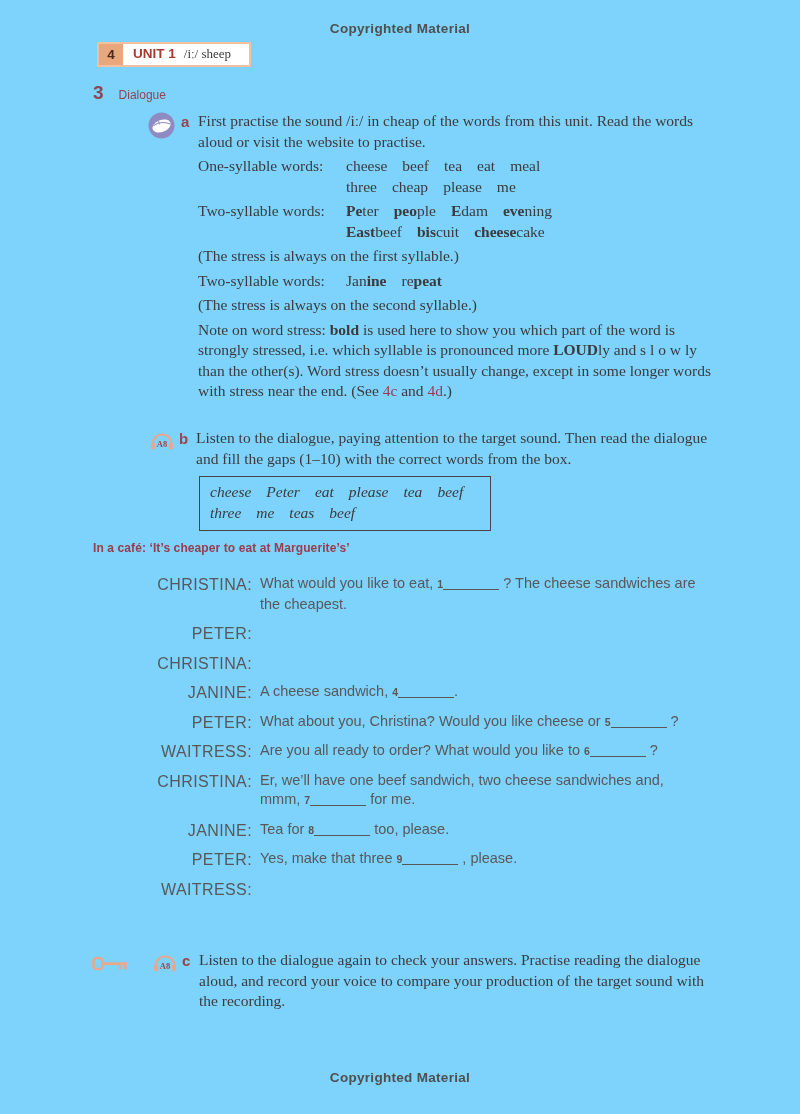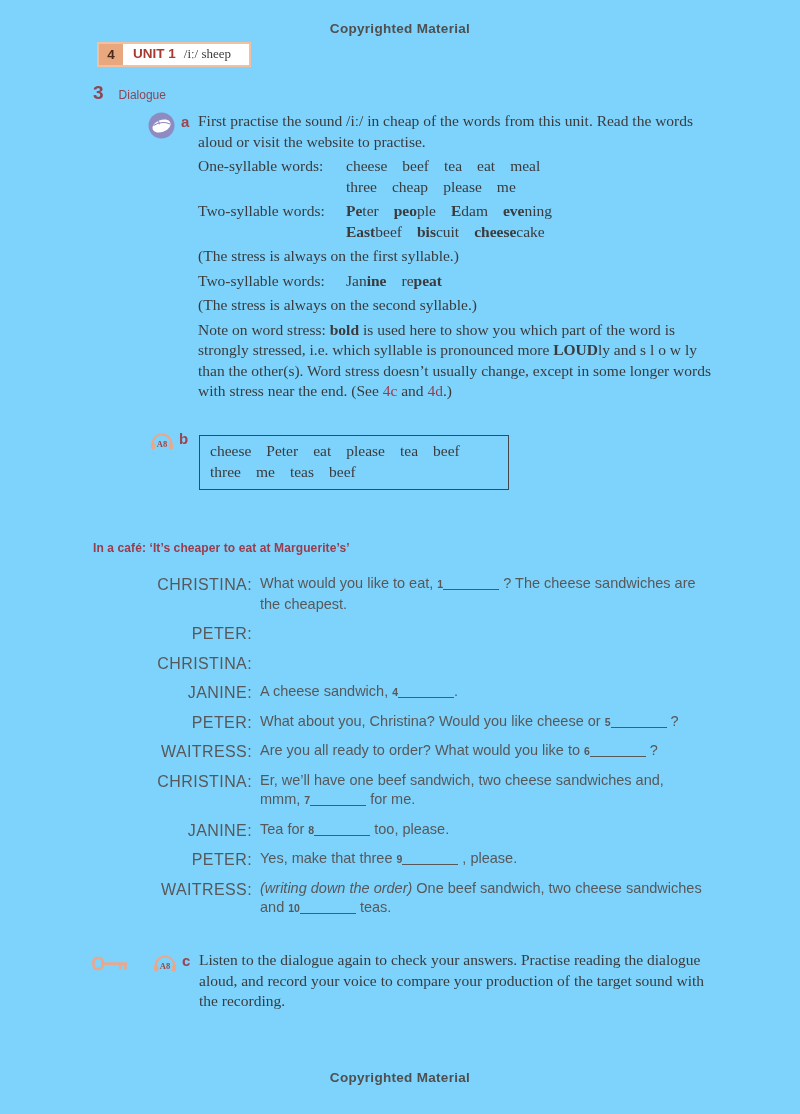--- a/index.html
+++ b/index.html
@@ -48,21 +48,21 @@
   .block{margin-top:4px;}
   .word-row{display:flex;}
   .word-label{flex:none;width:148px;}
   .words .word{margin-right:15px;display:inline-block;}
   .bold{font-weight:bold;}
   .italic{font-style:italic;}
   .xref{color:#9a3a4c;}
 
   
   .word-box{margin-top:7px;margin-left:3px;width:276px;border:1.4px solid #45454a;
-            padding:4px 22px 7px 10px;line-height:21px;}
+            padding:4px 4px 7px 10px;line-height:21px;font-style:italic;}
   .word-box .word{margin-right:15px;display:inline-block;}
 
   
   .cafe-heading{position:absolute;left:93px;top:541px;margin:0;
             font-family:"Liberation Sans",sans-serif;font-weight:600;font-size:12px;
             color:#993c4c;letter-spacing:0.1px;}
 
   
   .dialogue{position:absolute;left:150px;top:574px;width:558px;
             font-family:"Liberation Sans",sans-serif;font-size:14.5px;
@@ -150,20 +150,21 @@
     <span class="part-icon icon-phones">
       <svg width="26" height="24" viewBox="0 0 26 24">
         <path d="M3.5 15 a9.5 9.5 0 0 1 19 0" fill="none" stroke="#e9a78c" stroke-width="2.2"></path>
         <rect x="2" y="13.5" width="4.2" height="7" rx="2.1" fill="#e9a78c"></rect>
         <rect x="19.8" y="13.5" width="4.2" height="7" rx="2.1" fill="#e9a78c"></rect>
         <text x="13" y="17.5" text-anchor="middle" font-family="Liberation Serif, serif" font-size="8.5" font-weight="bold" fill="#a4453d">A8</text>
       </svg>
     </span>
     <span class="part-letter">b</span>
     <div class="part-body">
+      <p>Listen to the dialogue, paying attention to the target sound. Then read the dialogue and fill the gaps (1–10) with the correct words from the box.</p>
       <div class="word-box" id="word-box">
           <div class="word-box-row"><span class="word">cheese</span><span class="word">Peter</span><span class="word">eat</span><span class="word">please</span><span class="word">tea</span><span class="word">beef</span></div>
           <div class="word-box-row"><span class="word">three</span><span class="word">me</span><span class="word">teas</span><span class="word">beef</span></div>
         </div>
     </div>
   </div>
 
   <h2 class="cafe-heading">In a café: ‘It’s cheaper to eat at Marguerite’s’</h2>
 
   <div class="dialogue" id="dialogue">
@@ -196,21 +197,20 @@
       <div class="turn">
         <span class="speaker">JANINE:</span>
         <div class="turn-text"><span>Tea for </span><span class="gap-num">8</span><span class="gap-blank"></span><span> too, please.</span></div>
       </div>
       <div class="turn">
         <span class="speaker">PETER:</span>
         <div class="turn-text"><span>Yes, make that three </span><span class="gap-num">9</span><span class="gap-blank"></span><span> , please.</span></div>
       </div>
       <div class="turn">
         <span class="speaker">WAITRESS:</span>
-        <div class="turn-text"><span class="italic">(writing down the order) </span><span>One beef sandwich, two cheese sandwiches and </span><span class="gap-num">10</span><span class="gap-blank"></span><span> teas.</span></div>
       </div>
     </div>
 
   <div class="part part-c">
     <span class="part-icon icon-key">
       <svg width="38" height="16" viewBox="0 0 38 16">
         <rect x="1.5" y="2" width="9" height="11" rx="3.5" fill="none" stroke="#e9a78c" stroke-width="2.6"></rect>
         <rect x="11" y="6.3" width="24" height="2.8" fill="#e9a78c"></rect>
         <rect x="27" y="9" width="2.6" height="4.5" fill="#e9a78c"></rect>
         <rect x="32" y="9" width="2.6" height="4.5" fill="#e9a78c"></rect>

